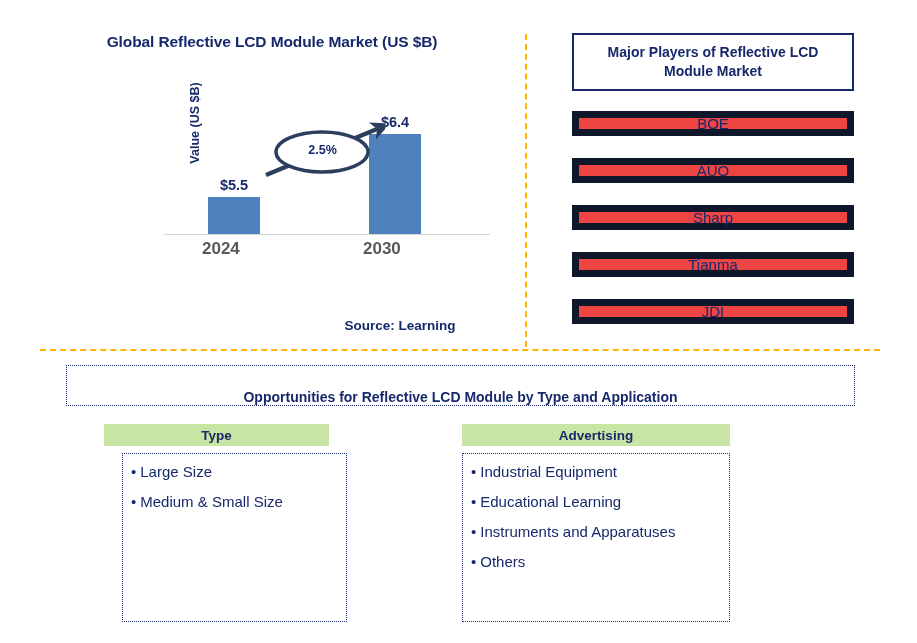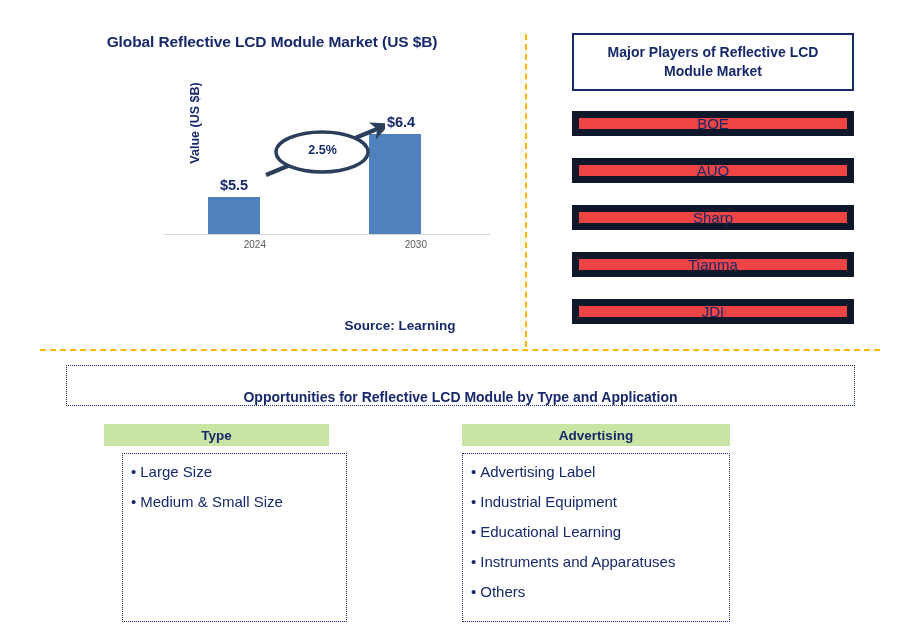--- a/index.html
+++ b/index.html
@@ -79,29 +79,29 @@
 
   .bar-value {
     position: absolute;
     font-size: 14.5px;
     font-weight: bold;
     color: #17296b;
     text-align: center;
     white-space: nowrap;
   }
   #value-2024 { left: 52px;  width: 64px; bottom: 42px; }
-  #value-2030 { left: 219px; width: 64px; bottom: 105px; }
+  #value-2030 { left: 213px; width: 64px; bottom: 105px; }
 
   .x-tick {
     position: absolute;
     top: 134px;
-    font-size: 10px;
-    font-weight: normal;
+    font-size: 17px;
+    font-weight: bold;
     color: #595959;
-    text-align: right;
+    text-align: left;
     white-space: nowrap;
   }
   #tick-2024 { left: 52px;  width: 64px; }
   #tick-2030 { left: 213px; width: 64px; }
 
   #cagr-annotation {
     position: absolute;
     left: 110px;
     top: 16px;
     width: 125px;
@@ -312,23 +312,20 @@
     <div class="bullet-row">
       <span class="bullet-dot">•</span><span>Medium &amp; Small Size</span>
     </div>
   </div>
 
   <div class="col-header" id="application-header">
     <span>Advertising</span>
   </div>
   <div class="col-body" id="application-body">
     <div class="bullet-row">
-      <span class="bullet-dot">•</span><span>Advertising Label</span>
-    </div>
-    <div class="bullet-row">
       <span class="bullet-dot">•</span><span>Industrial Equipment</span>
     </div>
     <div class="bullet-row">
       <span class="bullet-dot">•</span><span>Educational Learning</span>
     </div>
     <div class="bullet-row">
       <span class="bullet-dot">•</span><span>Instruments and Apparatuses</span>
     </div>
     <div class="bullet-row">
       <span class="bullet-dot">•</span><span>Others</span>

